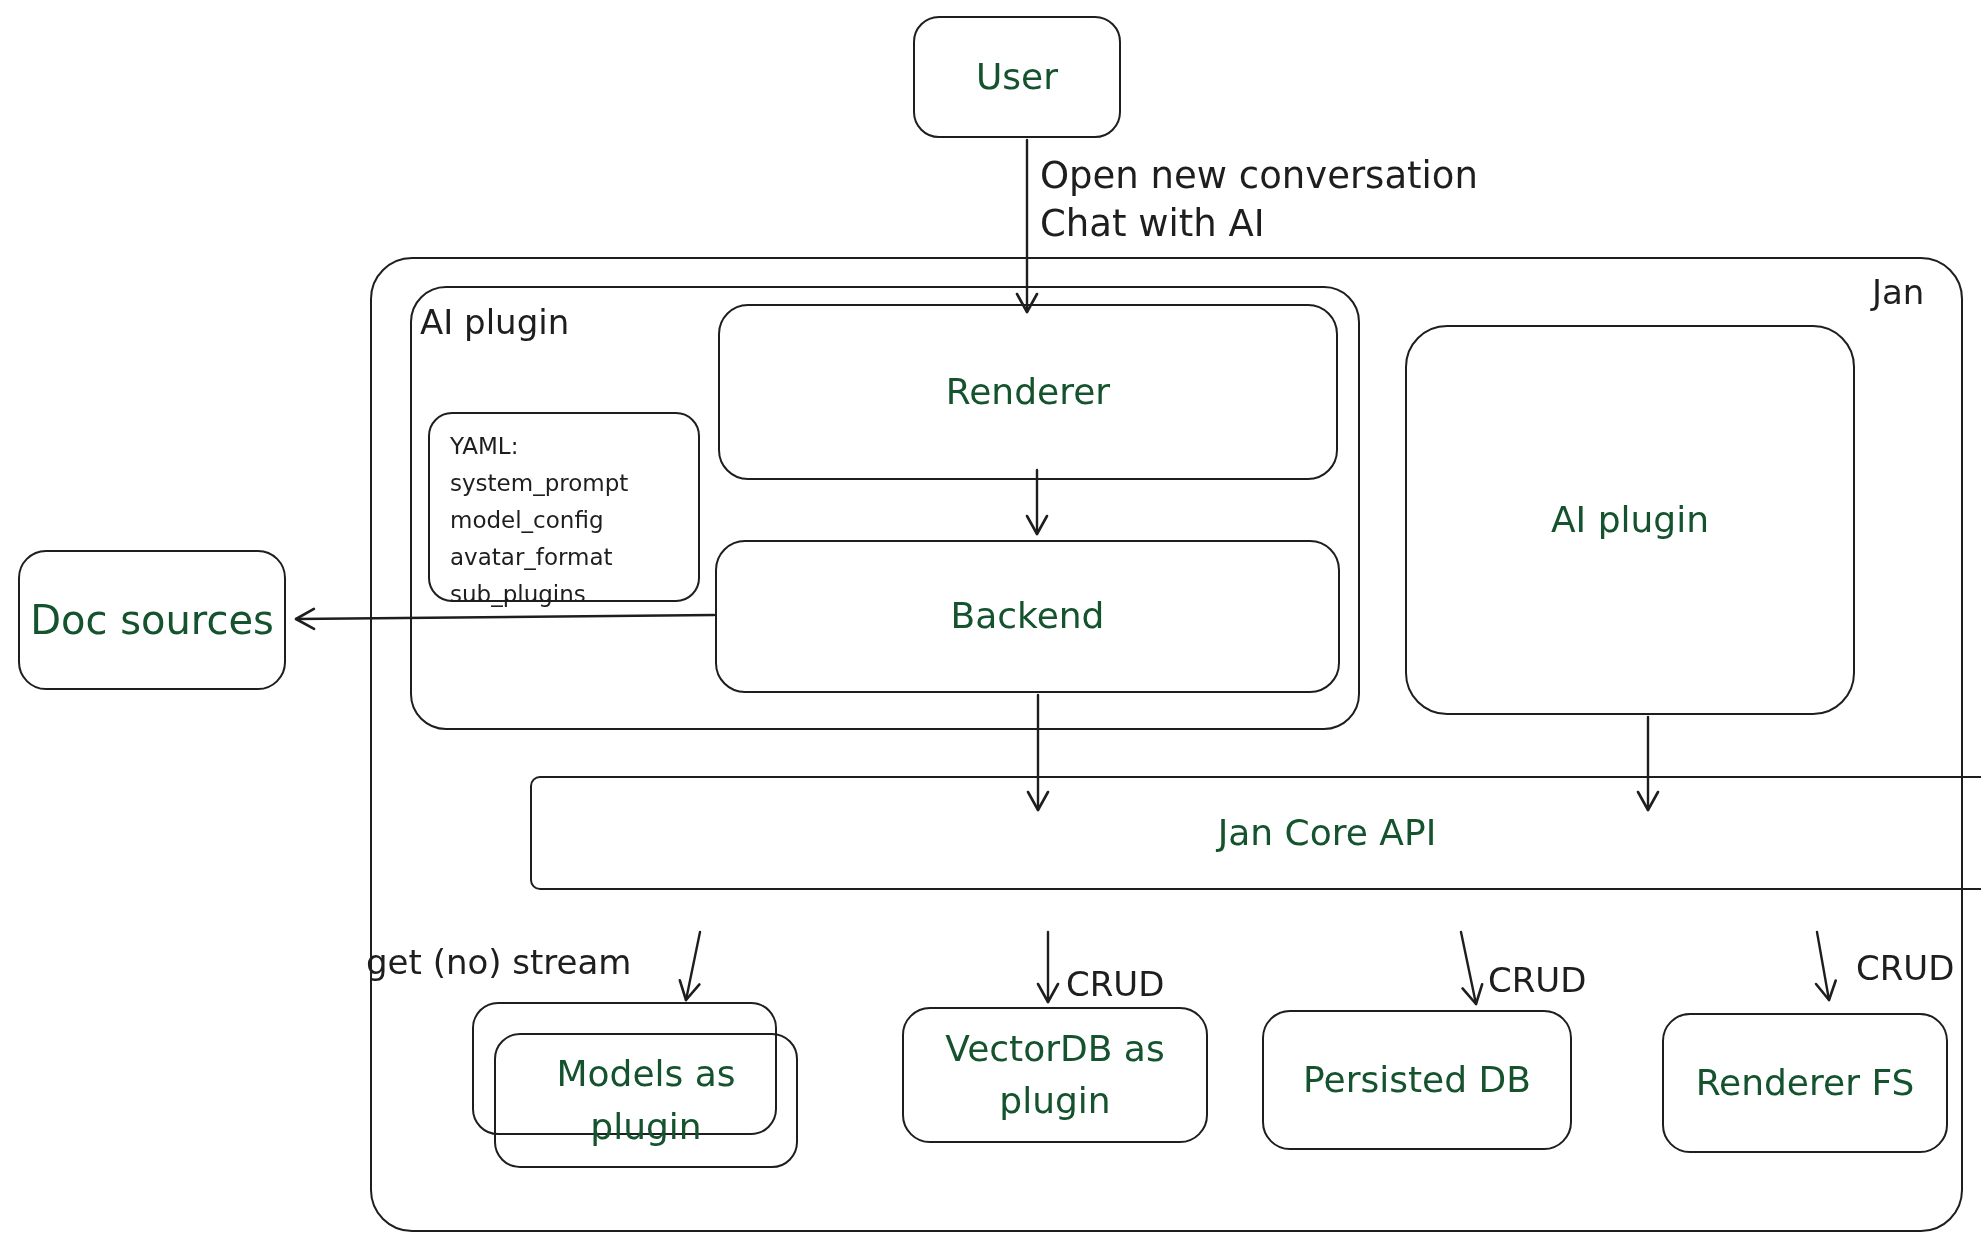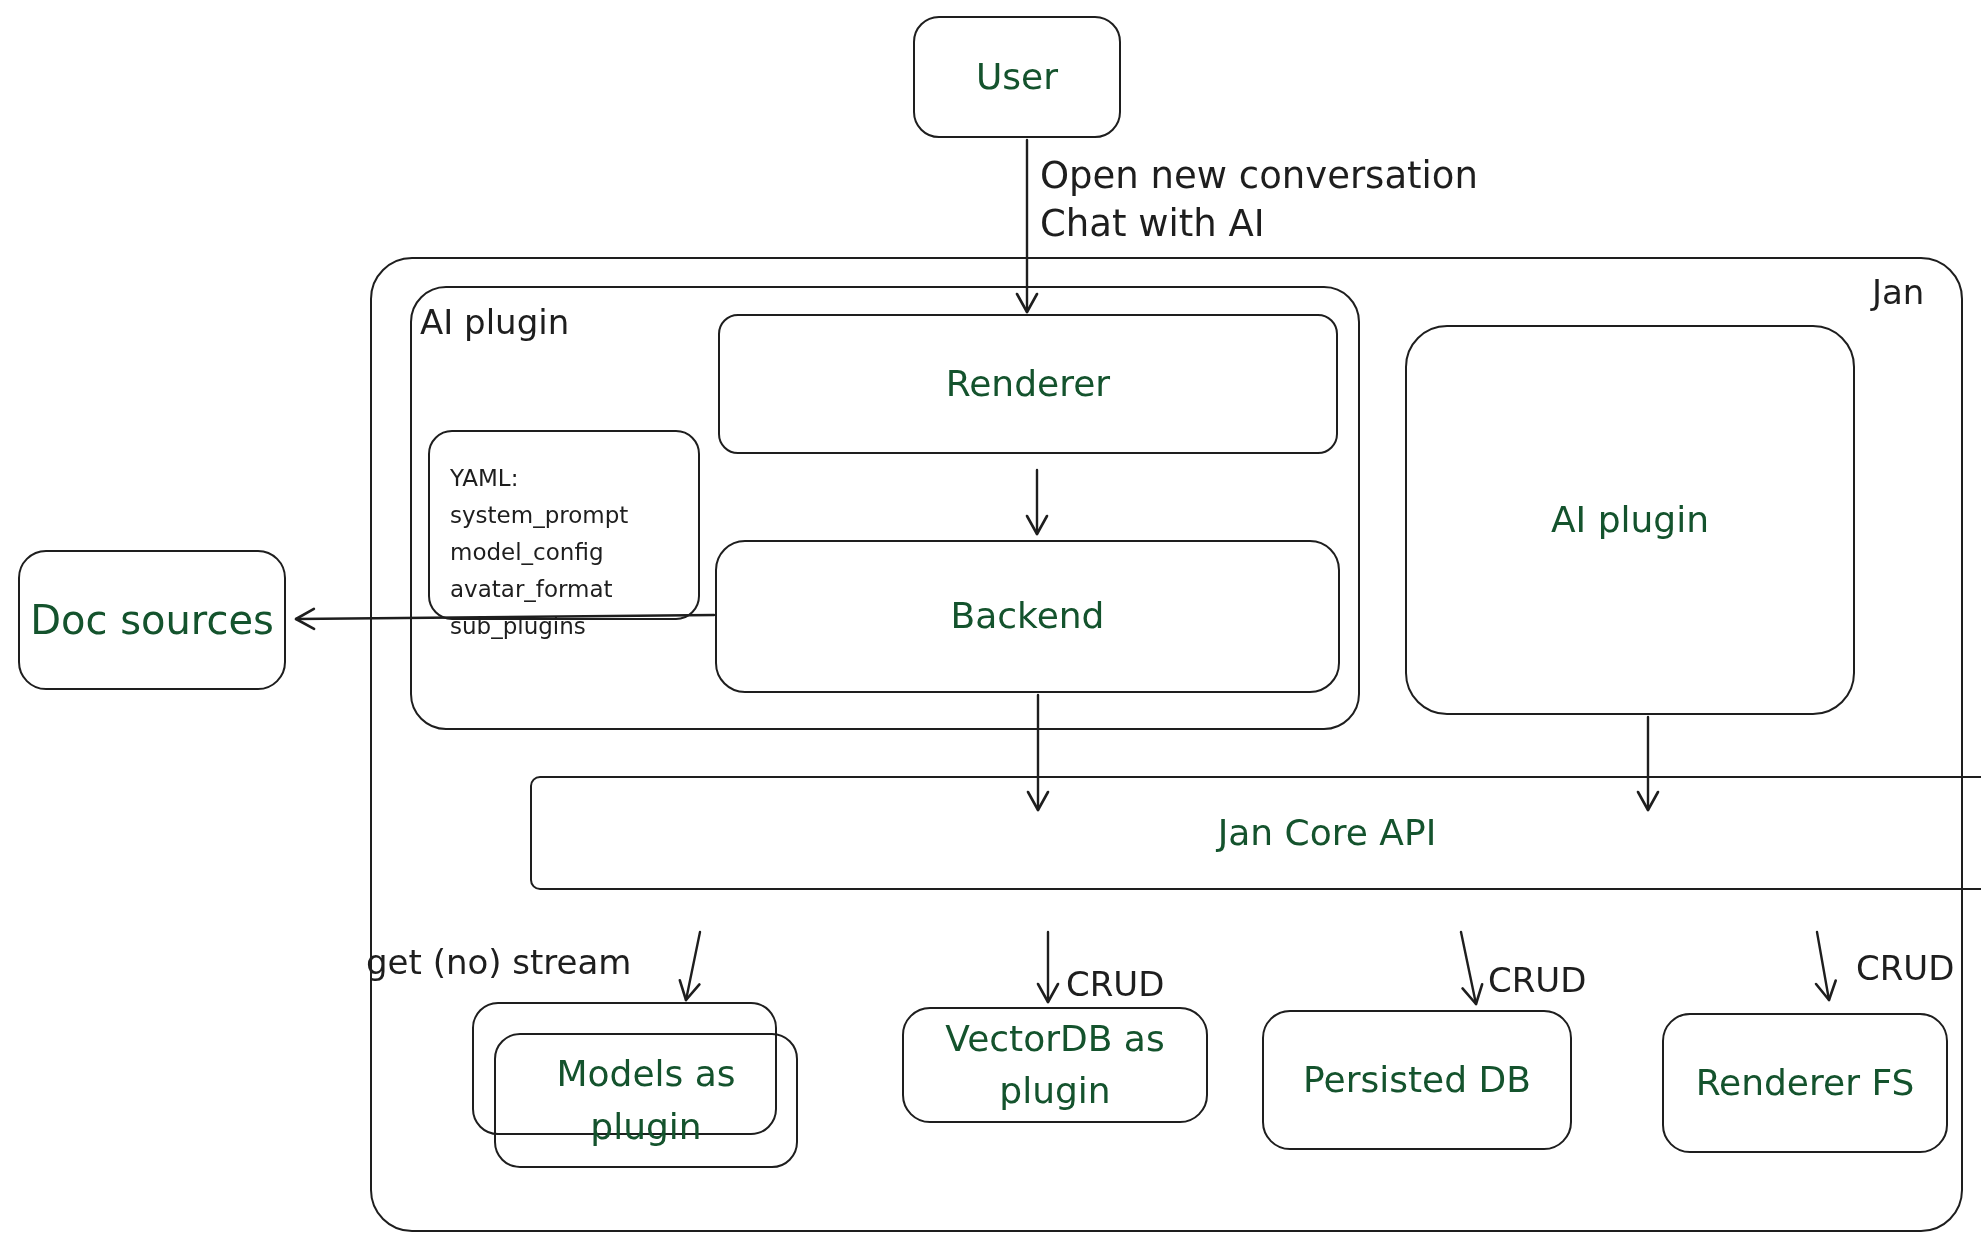--- a/index.html
+++ b/index.html
@@ -39,22 +39,21 @@
     position: absolute;
     font-size: 34px;
     color: #1e1e1e;
     white-space: pre-line;
     line-height: 1.3;
   }
   .note-box {
     position: absolute;
     border: 2.4px solid #1e1e1e;
     background: transparent;
-    padding: 28px 10px 10px 20px;
-    margin-top: 18px;
+    padding: 14px 10px 10px 20px;
   }
   .note-line {
     font-size: 23px;
     line-height: 37px;
     color: #1e1e1e;
     white-space: nowrap;
   }
   #arrows {
     position: absolute;
     left: 0; top: 0;
@@ -73,21 +72,21 @@
 
   <div class="edge-label" style="left:1040px; top:152px; font-size:37px;">Open new conversation
 Chat with AI</div>
 
   <div class="box" style="left:370px; top:257px; width:1593px; height:975px; border-radius:42px;"></div>
   <div class="corner-label" style="left:1872px; top:272px;">Jan</div>
 
   <div class="box" style="left:410px; top:286px; width:950px; height:444px; border-radius:36px;"></div>
   <div class="corner-label" style="left:420px; top:302px;">AI plugin</div>
 
-  <div class="box" style="left:718px; top:314px; width:620px; height:140px; border-radius:20px;">
+  <div class="box" style="left:718px; top:304px; width:620px; height:176px; border-radius:30px;">
     <span class="label">Renderer</span>
   </div>
 
   <div class="note-box" style="left:428px; top:412px; width:272px; height:190px; border-radius:24px;">
     <div class="note-line">YAML:</div>
     <div class="note-line">system_prompt</div>
     <div class="note-line">model_config</div>
     <div class="note-line">avatar_format</div>
     <div class="note-line">sub_plugins</div>
   </div>
@@ -112,21 +111,21 @@
   <div class="edge-label" style="left:1066px; top:962px;">CRUD</div>
   <div class="edge-label" style="left:1488px; top:958px;">CRUD</div>
   <div class="edge-label" style="left:1856px; top:946px;">CRUD</div>
 
   <div class="box" style="left:472px; top:1002px; width:305px; height:133px; border-radius:26px;"></div>
   <div class="box" style="left:494px; top:1033px; width:304px; height:135px; border-radius:26px;">
     <span class="label">Models as
 plugin</span>
   </div>
 
-  <div class="box" style="left:902px; top:1007px; width:306px; height:116px; border-radius:28px;">
+  <div class="box" style="left:902px; top:1007px; width:306px; height:136px; border-radius:28px;">
     <span class="label">VectorDB as
 plugin</span>
   </div>
 
   <div class="box" style="left:1262px; top:1010px; width:310px; height:140px; border-radius:28px;">
     <span class="label">Persisted DB</span>
   </div>
 
   <div class="box" style="left:1662px; top:1013px; width:286px; height:140px; border-radius:28px;">
     <span class="label">Renderer FS</span>

